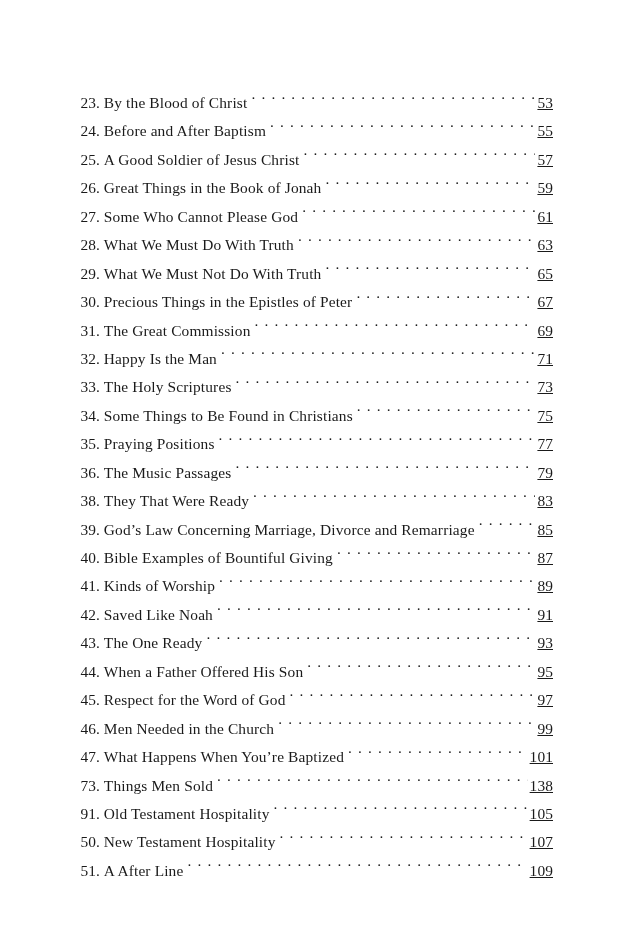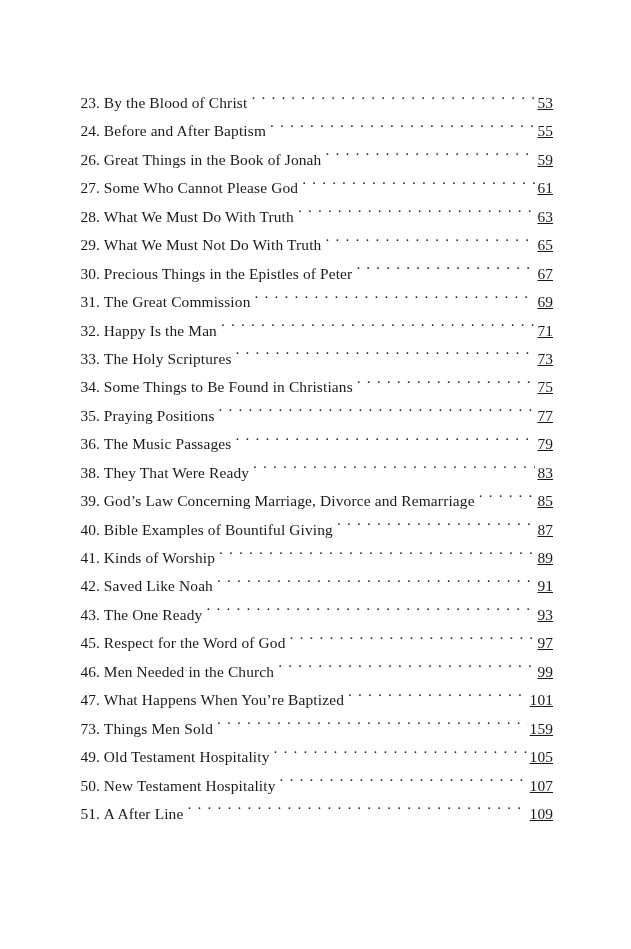--- a/index.html
+++ b/index.html
@@ -74,38 +74,40 @@
     text-decoration: underline;
   }
 </style>
 </head>
 <body style="background: rgb(255, 255, 255); color: rgb(26, 26, 26);">
 
 <div id="page">
   <ul id="toc-list">
       <li class="toc-entry"><span class="entry-number">23.</span>&nbsp;<span class="entry-title">By the Blood of Christ</span><span class="leader"></span><span class="entry-page">53</span></li>
       <li class="toc-entry"><span class="entry-number">24.</span>&nbsp;<span class="entry-title">Before and After Baptism</span><span class="leader"></span><span class="entry-page">55</span></li>
+      <li class="toc-entry"><span class="entry-number">25.</span>&nbsp;<span class="entry-title">A Good Soldier of Jesus Christ</span><span class="leader"></span><span class="entry-page">57</span></li>
       <li class="toc-entry"><span class="entry-number">26.</span>&nbsp;<span class="entry-title">Great Things in the Book of Jonah</span><span class="leader"></span><span class="entry-page">59</span></li>
       <li class="toc-entry"><span class="entry-number">27.</span>&nbsp;<span class="entry-title">Some Who Cannot Please God</span><span class="leader"></span><span class="entry-page">61</span></li>
       <li class="toc-entry"><span class="entry-number">28.</span>&nbsp;<span class="entry-title">What We Must Do With Truth</span><span class="leader"></span><span class="entry-page">63</span></li>
       <li class="toc-entry"><span class="entry-number">29.</span>&nbsp;<span class="entry-title">What We Must Not Do With Truth</span><span class="leader"></span><span class="entry-page">65</span></li>
       <li class="toc-entry"><span class="entry-number">30.</span>&nbsp;<span class="entry-title">Precious Things in the Epistles of Peter</span><span class="leader"></span><span class="entry-page">67</span></li>
       <li class="toc-entry"><span class="entry-number">31.</span>&nbsp;<span class="entry-title">The Great Commission</span><span class="leader"></span><span class="entry-page">69</span></li>
       <li class="toc-entry"><span class="entry-number">32.</span>&nbsp;<span class="entry-title">Happy Is the Man</span><span class="leader"></span><span class="entry-page">71</span></li>
       <li class="toc-entry"><span class="entry-number">33.</span>&nbsp;<span class="entry-title">The Holy Scriptures</span><span class="leader"></span><span class="entry-page">73</span></li>
       <li class="toc-entry"><span class="entry-number">34.</span>&nbsp;<span class="entry-title">Some Things to Be Found in Christians</span><span class="leader"></span><span class="entry-page">75</span></li>
       <li class="toc-entry"><span class="entry-number">35.</span>&nbsp;<span class="entry-title">Praying Positions</span><span class="leader"></span><span class="entry-page">77</span></li>
       <li class="toc-entry"><span class="entry-number">36.</span>&nbsp;<span class="entry-title">The Music Passages</span><span class="leader"></span><span class="entry-page">79</span></li>
       <li class="toc-entry"><span class="entry-number">38.</span>&nbsp;<span class="entry-title">They That Were Ready</span><span class="leader"></span><span class="entry-page">83</span></li>
       <li class="toc-entry"><span class="entry-number">39.</span>&nbsp;<span class="entry-title">God’s Law Concerning Marriage, Divorce and Remarriage</span><span class="leader"></span><span class="entry-page">85</span></li>
       <li class="toc-entry"><span class="entry-number">40.</span>&nbsp;<span class="entry-title">Bible Examples of Bountiful Giving</span><span class="leader"></span><span class="entry-page">87</span></li>
       <li class="toc-entry"><span class="entry-number">41.</span>&nbsp;<span class="entry-title">Kinds of Worship</span><span class="leader"></span><span class="entry-page">89</span></li>
       <li class="toc-entry"><span class="entry-number">42.</span>&nbsp;<span class="entry-title">Saved Like Noah</span><span class="leader"></span><span class="entry-page">91</span></li>
       <li class="toc-entry"><span class="entry-number">43.</span>&nbsp;<span class="entry-title">The One Ready</span><span class="leader"></span><span class="entry-page">93</span></li>
+      <li class="toc-entry"><span class="entry-number">44.</span>&nbsp;<span class="entry-title">When a Father Offered His Son</span><span class="leader"></span><span class="entry-page">95</span></li>
       <li class="toc-entry"><span class="entry-number">45.</span>&nbsp;<span class="entry-title">Respect for the Word of God</span><span class="leader"></span><span class="entry-page">97</span></li>
       <li class="toc-entry"><span class="entry-number">46.</span>&nbsp;<span class="entry-title">Men Needed in the Church</span><span class="leader"></span><span class="entry-page">99</span></li>
       <li class="toc-entry"><span class="entry-number">47.</span>&nbsp;<span class="entry-title">What Happens When You’re Baptized</span><span class="leader"></span><span class="entry-page">101</span></li>
-      <li class="toc-entry"><span class="entry-number">73.</span>&nbsp;<span class="entry-title">Things Men Sold</span><span class="leader"></span><span class="entry-page">159</span></li>
-      <li class="toc-entry"><span class="entry-number">49.</span>&nbsp;<span class="entry-title">Old Testament Hospitality</span><span class="leader"></span><span class="entry-page">105</span></li>
+      <li class="toc-entry"><span class="entry-number">73.</span>&nbsp;<span class="entry-title">Things Men Sold</span><span class="leader"></span><span class="entry-page">138</span></li>
+      <li class="toc-entry"><span class="entry-number">91.</span>&nbsp;<span class="entry-title">Old Testament Hospitality</span><span class="leader"></span><span class="entry-page">105</span></li>
       <li class="toc-entry"><span class="entry-number">50.</span>&nbsp;<span class="entry-title">New Testament Hospitality</span><span class="leader"></span><span class="entry-page">107</span></li>
       <li class="toc-entry"><span class="entry-number">51.</span>&nbsp;<span class="entry-title">A After Line</span><span class="leader"></span><span class="entry-page">109</span></li>
     </ul>
 </div>
 
 </body></html>

